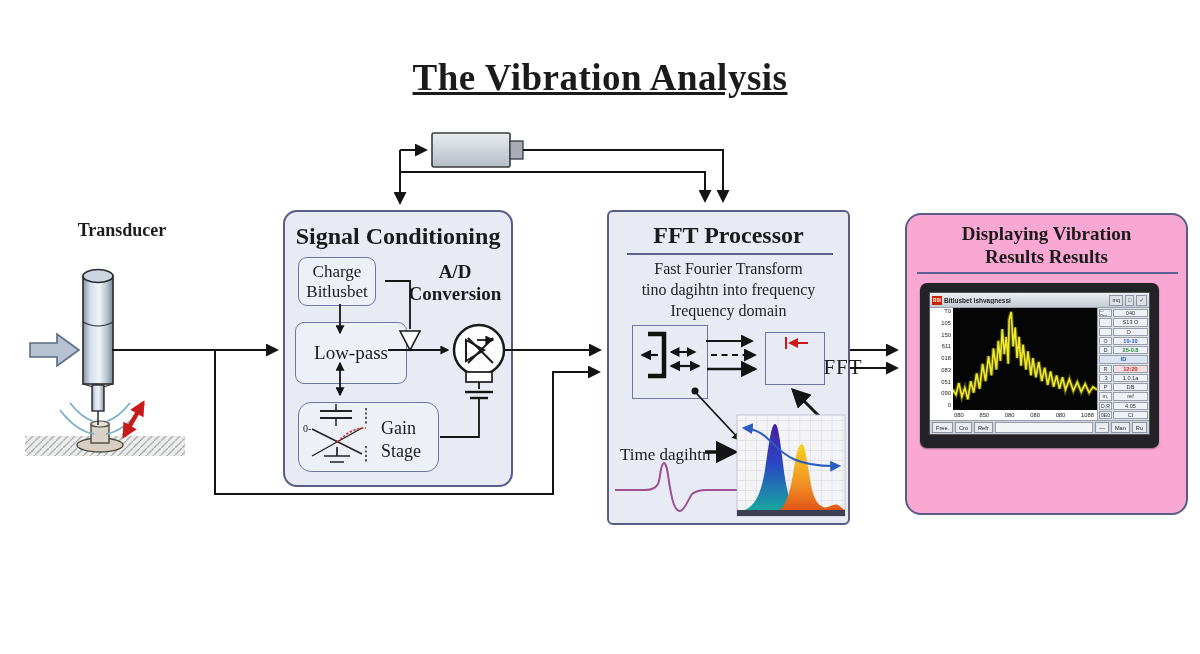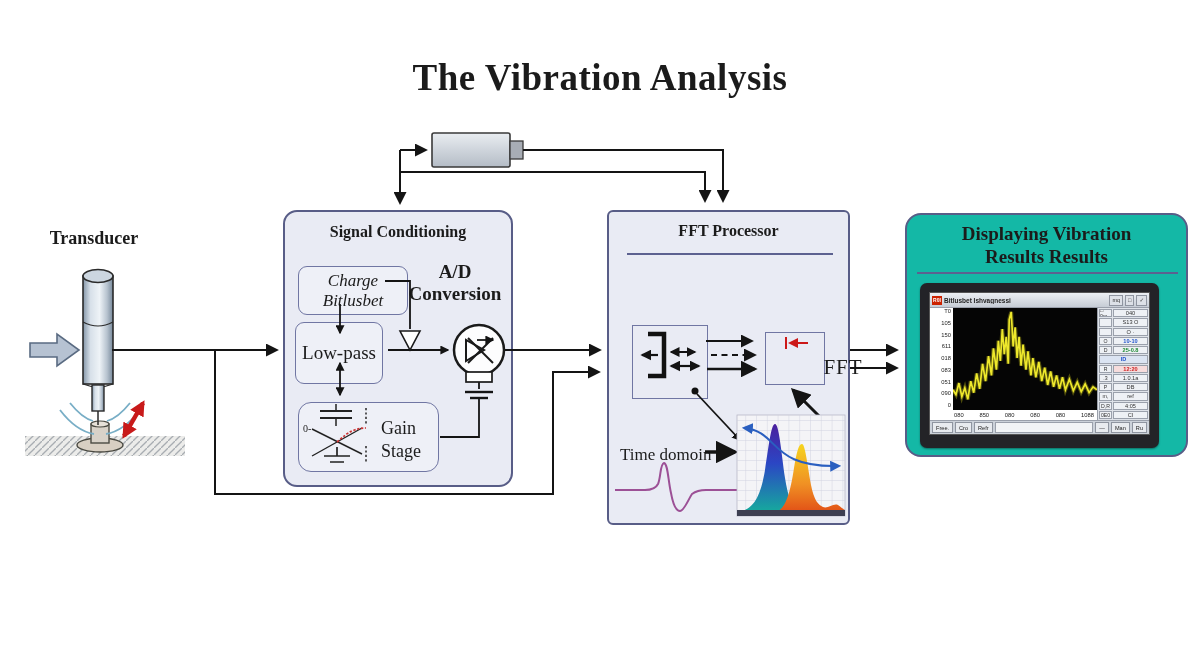--- a/index.html
+++ b/index.html
@@ -3,21 +3,21 @@
 <meta charset="utf-8">
 <style>
   html,body{margin:0;padding:0;background:#ffffff;}
   .canvas{position:relative;width:1200px;height:654px;background:#ffffff;overflow:hidden;
           font-family:"Liberation Serif",serif;color:#1b1b1b;}
   .abs{position:absolute;}
   .main-title{left:0;top:56;width:1200px;text-align:center;font-size:37px;font-weight:bold;letter-spacing:.5px;}
   .side-label{font-size:18px;font-weight:bold;text-align:center;}
   
   .block{position:absolute;background:#e9ebf4;border:2px solid #585d87;border-radius:14px;box-sizing:border-box;}
-  .block-title{width:100%;text-align:center;font-weight:bold;font-size:16px;}
+  .block-title{width:100%;text-align:center;font-weight:bold;font-size:24px;}
   .inner-box{position:absolute;background:#eef0f7;border:1.6px solid #7076a3;border-radius:9px;
              box-sizing:border-box;display:flex;align-items:center;justify-content:center;
              text-align:center;font-size:17px;line-height:1.15;}
   .sep{position:absolute;height:1.5px;background:#5c6190;}
   .para{position:absolute;width:100%;text-align:center;font-size:16px;line-height:1.3;color:#222;}
   .thin-box{position:absolute;background:transparent;border:1.4px solid #7076a3;box-sizing:border-box;padding-left:48px;}
   
   .monitor{position:absolute;background:#232327;border-radius:7px;box-sizing:border-box;
            padding:9px 9px 13px 9px;box-shadow:0 1px 2px rgba(0,0,0,.4);}
   .screen{width:221px;height:143px;background:#ffffff;display:flex;flex-direction:column;
@@ -59,58 +59,63 @@
   .toolbar .tfield{flex:1;height:9px;background:#f2f4f6;border:1px solid #9aa0ab;}
   svg.overlay{position:absolute;inset:0;z-index:6;pointer-events:none;}
   .fft-label{position:absolute;width:100%;text-align:center;top:22px;font-size:21px;letter-spacing:1px;}
   .gain-text{position:absolute;left:82px;top:14px;font-size:18px;line-height:1.25;text-align:left;}
 </style>
 </head>
 <body>
 
 <div class="canvas">
 
-  <div class="abs main-title" style="left:0;top:56px;">The Vibration Analysis</div>
-
-  <div class="abs side-label" style="left:14px;top:220px;width:160px;margin-top:8px;">Transducer</div>
+  <div class="abs main-title" style="left:0;top:56px;text-decoration:underline;">The Vibration Analysis</div>
+
+  <div class="abs side-label" style="left:42px;top:220px;width:160px;">Transducer</div>
 
   <div class="block" style="left:283px;top:210px;width:230px;height:277px;">
     <div class="block-title" style="margin-top:11px;">Signal Conditioning</div>
-    <div class="inner-box" style="left:13px;top:54px;width:110px;height:49px;font-style:italic;">
+    <div class="inner-box" style="left:13px;top:45px;width:78px;height:49px;">
       <div>
         <span style="display:block;">Charge</span>
         <span style="display:block;">Bitlusbet</span>
       </div>
     </div>
     <div class="abs" style="left:118px;top:49px;width:104px;text-align:center;font-weight:bold;font-size:19px;line-height:1.15;">
       <span style="display:block;">A/D</span>
       <span style="display:block;">Conversion</span>
     </div>
-    <div class="inner-box" style="left:10px;top:110px;width:88px;height:62px;font-size:19px;">
+    <div class="inner-box" style="left:10px;top:110px;width:112px;height:62px;font-size:19px;">
       <span>Low-pass</span>
     </div>
     <div class="inner-box" style="left:13px;top:190px;width:141px;height:70px;border-radius:13px;">
       <div class="gain-text">
         <span style="display:block;">Gain</span>
         <span style="display:block;">Stage</span>
       </div>
     </div>
   </div>
 
   <div class="block" style="left:607px;top:210px;width:243px;height:315px;border-radius:6px;">
     <div class="block-title" style="margin-top:10px;">FFT Processor</div>
     <div class="sep" style="left:18px;right:15px;top:41px;"></div>
+    <div class="para" style="top:47px;">
+      <span style="display:block;">Fast Fourier Transform</span>
+      <span style="display:block;">tino dagihtn into frequency</span>
+      <span style="display:block;">Irequency domain</span>
+    </div>
     <div class="thin-box" style="left:23px;top:113px;width:76px;height:74px;"></div>
     <div class="thin-box" style="left:156px;top:120px;width:60px;height:53px;">
       <div class="fft-label">FFT</div>
     </div>
-    <div class="abs" style="left:11px;top:233px;font-size:17px;">Time domoin</div>
+    <div class="abs" style="left:11px;top:233px;font-size:17px;">Time dagihtn</div>
   </div>
 
-  <div class="block" style="left:905px;top:213px;width:283px;height:244px;border-radius:16px;background:#14b8a6;">
+  <div class="block" style="left:905px;top:213px;width:283px;height:302px;border-radius:16px;background:#f9a8d4;">
     <div class="block-title" style="margin-top:8px;font-size:19px;line-height:1.2;">
       <span style="display:block;">Displaying Vibration</span>
       <span style="display:block;">Results Results</span>
     </div>
     <div class="sep" style="left:10px;right:8px;top:57px;"></div>
 
     <div class="monitor" style="left:13px;top:68px;width:239px;height:165px;">
       <div class="screen">
         <div class="tbar">
           <span class="wicon">R0I</span>

